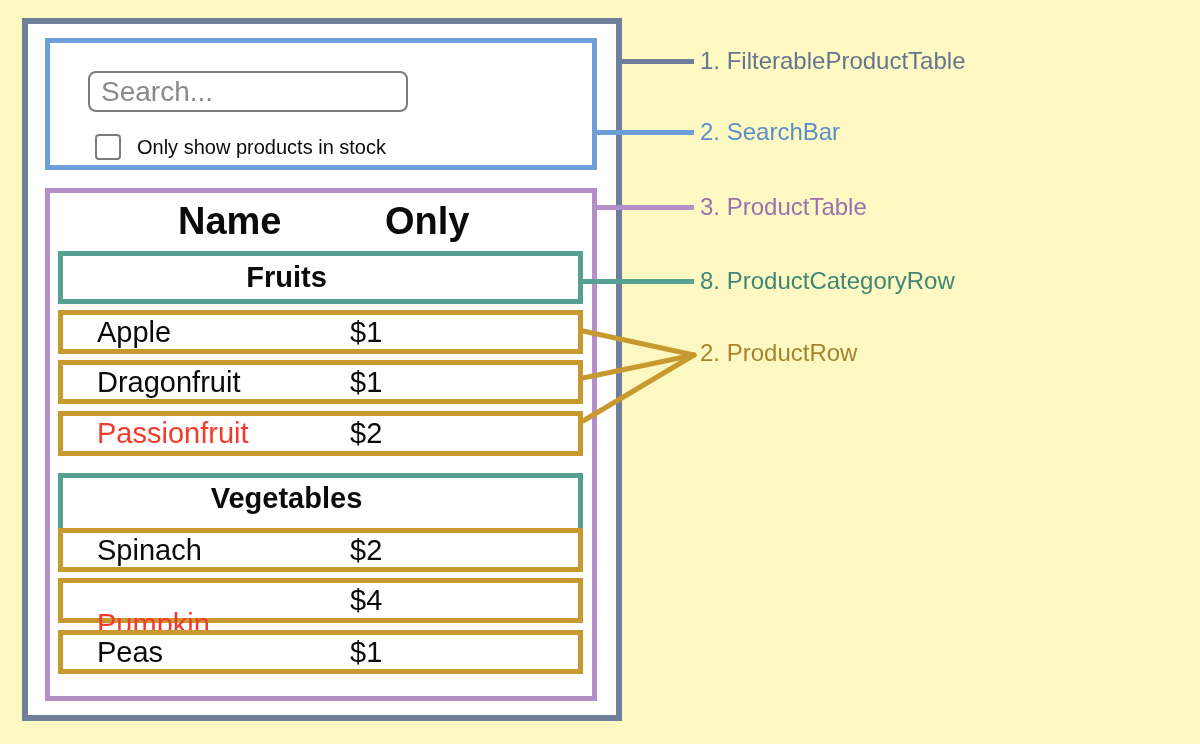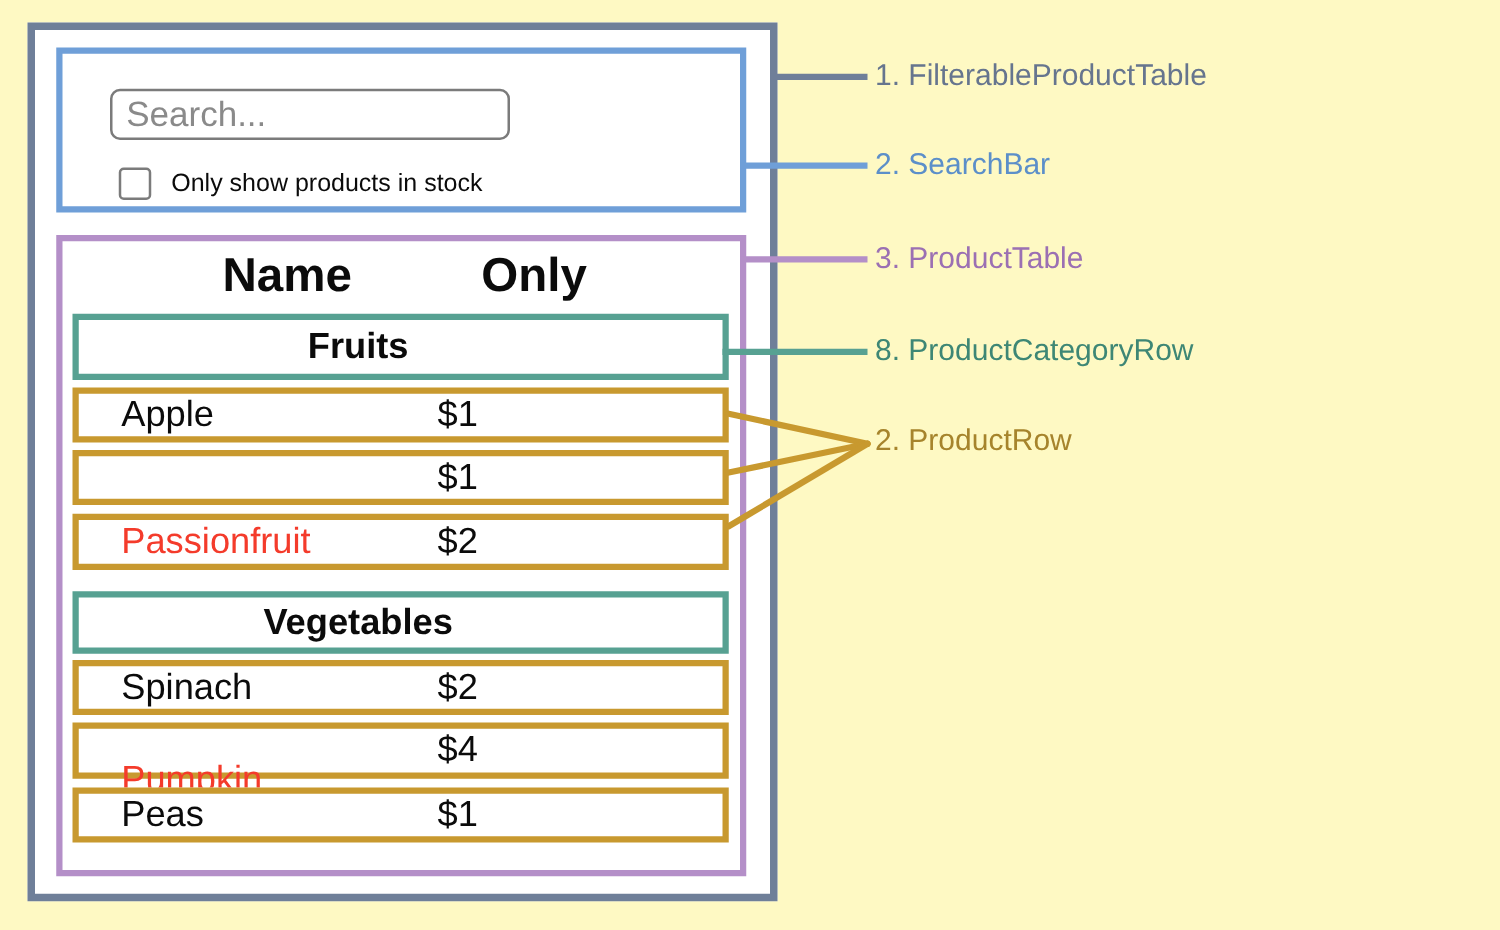--- a/index.html
+++ b/index.html
@@ -60,27 +60,28 @@
     <span class="hdr hdr-price">Only</span>
   </div>
 
   <div id="rows-host">
       <div class="row row-cat" style="top: 251px; height: 53px; line-height: 43px; border-color: rgb(87, 161, 146);"><span>Fruits</span></div>
       <div class="row row-prod" style="top: 310px; height: 44px; border-color: rgb(200, 153, 47);">
         <span class="pname" style="line-height: 34px;">Apple</span>
         <span class="pprice" style="line-height: 34px;">$1</span>
       </div>
       <div class="row row-prod" style="top: 360px; height: 44px; border-color: rgb(200, 153, 47);">
+        <span class="pname" style="line-height: 34px;">Dragonfruit</span>
         <span class="pprice" style="line-height: 34px;">$1</span>
       </div>
       <div class="row row-prod" style="top: 411px; height: 45px; border-color: rgb(200, 153, 47);">
         <span class="pname" style="line-height: 35px; color: rgb(244, 59, 43);">Passionfruit</span>
         <span class="pprice" style="line-height: 35px;">$2</span>
       </div>
-      <div class="row row-cat" style="top: 473px; height: 50px; line-height: 40px; border-color: rgb(87, 161, 146);"><span>Vegetables</span></div>
+      <div class="row row-cat" style="top: 473px; height: 60px; line-height: 40px; border-color: rgb(87, 161, 146);"><span>Vegetables</span></div>
       <div class="row row-prod" style="top: 528px; height: 44px; border-color: rgb(200, 153, 47);">
         <span class="pname" style="line-height: 34px;">Spinach</span>
         <span class="pprice" style="line-height: 34px;">$2</span>
       </div>
       <div class="row row-prod" style="top: 578px; height: 45px; border-color: rgb(200, 153, 47);">
         <span class="pname" style="line-height: 35px; color: rgb(244, 59, 43); margin-top: 24px;">Pumpkin</span>
         <span class="pprice" style="line-height: 35px;">$4</span>
       </div>
       <div class="row row-prod" style="top: 630px; height: 44px; border-color: rgb(200, 153, 47);">
         <span class="pname" style="line-height: 34px;">Peas</span>

